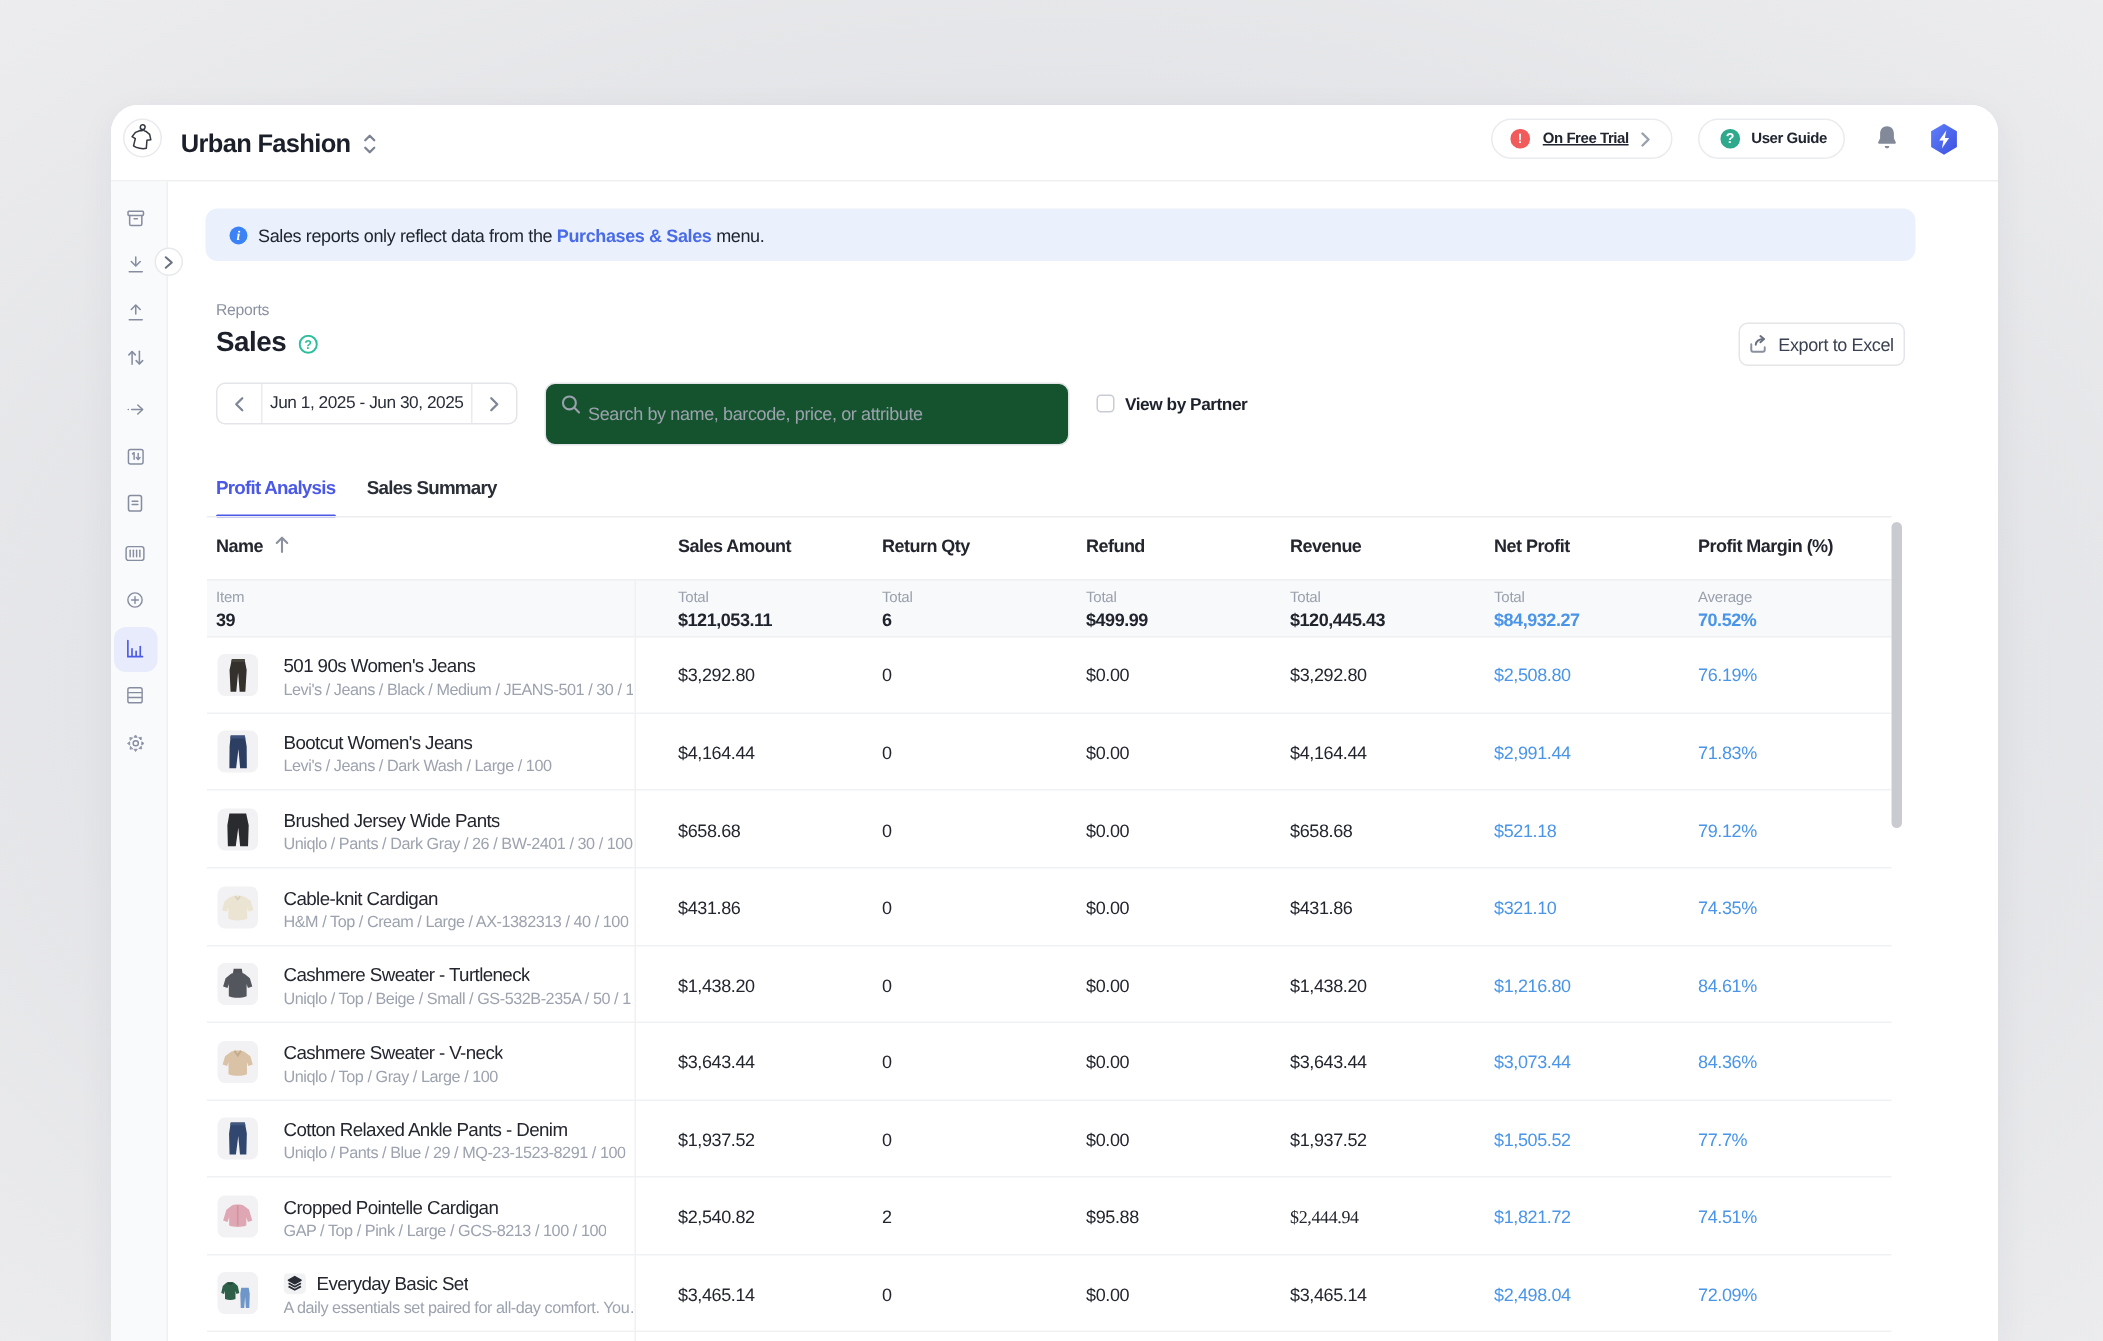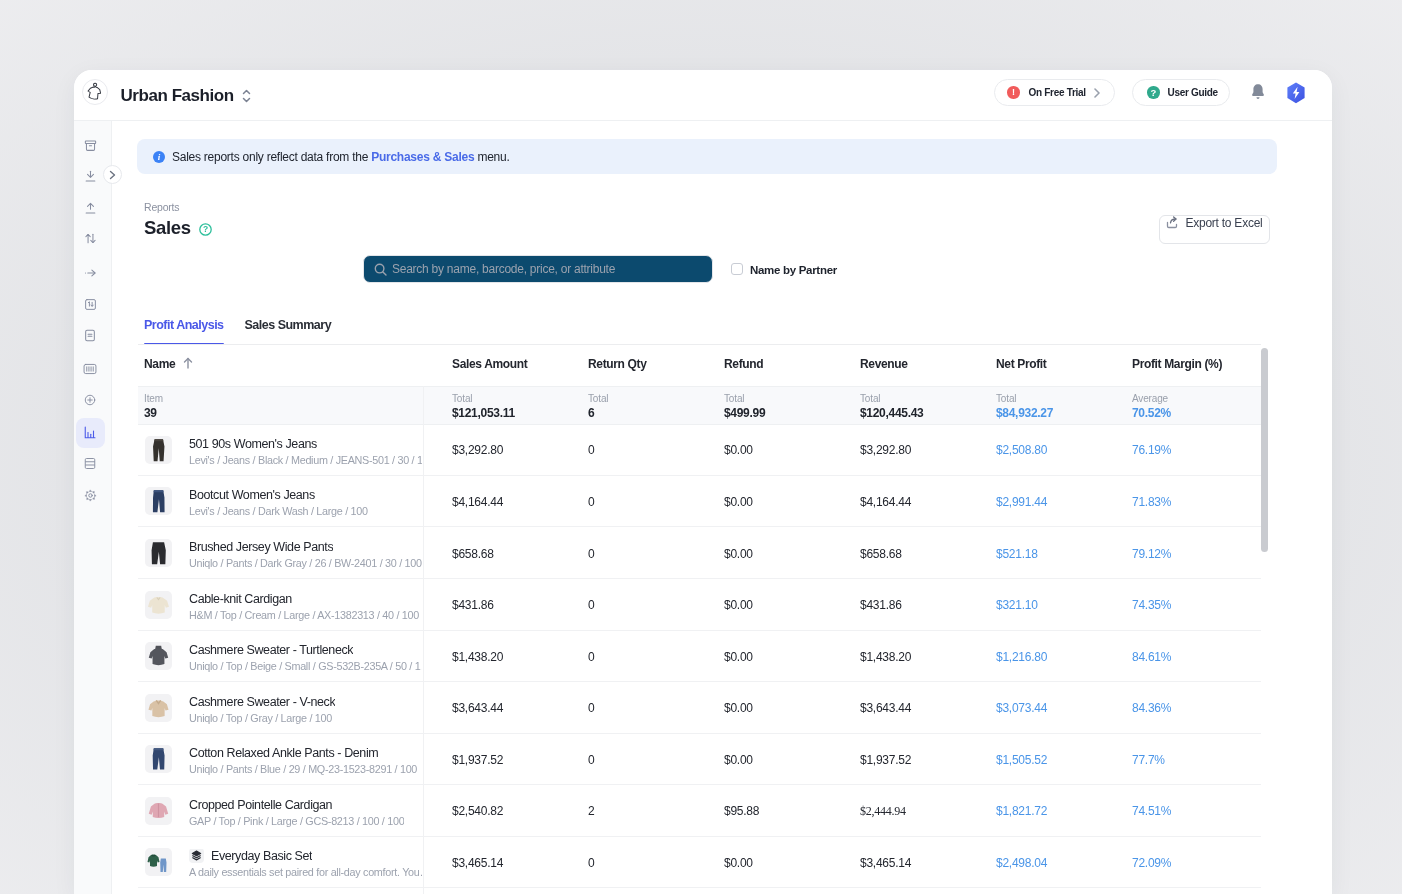--- a/index.html
+++ b/index.html
@@ -18,25 +18,25 @@
   .side { position:absolute; left:0; top:51px; width:38px; height:773px; background:#f9fafb; border-right:1px solid #eef0f2; }
   .expander { position:absolute; left:28.5px; top:95px; width:19px; height:19px; border-radius:50%; background:#fff; border:1px solid #e7e9ed; display:flex; align-items:center; justify-content:center; z-index:5; }
   .active-ind { position:absolute; left:2px; top:347.5px; width:28.5px; height:30px; background:#e8ebfb; border-radius:8px; }
   
   .banner { position:absolute; left:63px; top:69px; width:1140px; height:34.5px; background:#eaf1fc; border-radius:8px; }
   .banner .txt { position:absolute; left:35px; top:11px; font-size:12px; letter-spacing:-.25px; color:#20252f; }
   .binfo { position:absolute; left:16px; top:11.5px; width:12px; height:12px; border-radius:50%; background:#3b82f6; color:#fff; font-size:9px; font-weight:700; text-align:center; line-height:12.5px; font-family:"Liberation Serif",serif; font-style:italic; }
   .blue-link { color:#4a6be8; font-weight:700; }
   .crumb { position:absolute; left:70px; top:130.5px; font-size:10.5px; letter-spacing:-.2px; color:#8b91a0; }
   .h1 { position:absolute; left:70px; top:147px; font-size:18.5px; letter-spacing:-.3px; font-weight:700; color:#1c202a; }
-  .btn-export { position:absolute; left:1084.5px; top:145px; width:111px; height:29px; border:1px solid #e3e5e9; border-radius:6px; background:#fff; display:flex; align-items:flex-start; justify-content:center; gap:6px; font-size:12px; letter-spacing:-.25px; color:#3a4150; font-weight:400; }
+  .btn-export { position:absolute; left:1084.5px; top:145px; width:111px; height:29px; border:1px solid #e3e5e9; border-radius:6px; background:#fff; display:flex; align-items:center; justify-content:center; gap:6px; font-size:12px; letter-spacing:-.25px; color:#3a4150; font-weight:400; }
   .dategrp { position:absolute; left:70px; top:185px; width:201px; height:28px; border:1px solid #e3e5e9; border-radius:6px; background:#fff; display:flex; }
   .dategrp .nav { width:29px; display:flex; align-items:center; justify-content:center; color:#7e8594; font-size:13px; }
   .dategrp .mid { width:143px; border-left:1px solid #e9ebee; border-right:1px solid #e9ebee; display:flex; align-items:center; justify-content:center; font-size:11.5px; letter-spacing:-.3px; color:#2a2e38; white-space:nowrap; }
-  .search { position:absolute; left:289px; top:185px; width:350px; height:28px; border:1px solid #e3e5e9; border-radius:7px; background:#0c4a6e; display:flex; align-items:center; }
+  .search { position:absolute; left:289px; top:185px; width:350px; height:42px; border:1px solid #e3e5e9; border-radius:7px; background:#14532d; display:flex; align-items:center; }
   .search .ph { font-size:12px; letter-spacing:-.25px; color:#9ba2ae; margin-left:28px; }
   .chk { position:absolute; left:657px; top:193px; width:12px; height:12px; border:1.4px solid #c8ccd4; border-radius:3px; background:#fff; }
   .chklbl { position:absolute; left:676px; top:193.5px; font-size:11.5px; letter-spacing:-.3px; color:#1d222c; font-weight:700; }
   .tab1 { position:absolute; left:70px; top:247.5px; font-size:12.5px; letter-spacing:-.5px; font-weight:700; color:#4a58e8; }
   .tab2 { position:absolute; left:170.5px; top:247.5px; font-size:12.5px; letter-spacing:-.5px; font-weight:700; color:#2a2e36; }
   .tabline { position:absolute; left:70px; top:272.5px; width:80px; height:2.5px; background:#4a58e8; border-radius:2px; }
   .tbl-topline { position:absolute; left:64px; top:273.5px; width:1123px; height:1px; background:#ecedef; }
   
   .th { position:absolute; top:286.5px; font-size:12px; letter-spacing:-.35px; font-weight:700; color:#23262e; }
   .sumrow { position:absolute; left:64px; top:315.5px; width:1123px; height:39px; background:#f8f9fb; border-top:1px solid #eef0f2; border-bottom:1px solid #eef0f2; }
@@ -65,21 +65,21 @@
       </g>
     </svg>
   </div>
   <div class="brand">Urban Fashion</div>
   <svg class="abs" style="left:168px;top:16.5px;" width="9" height="18" viewBox="0 0 9 18" fill="none" stroke="#7b8292" stroke-width="1.5" stroke-linecap="round" stroke-linejoin="round">
     <path d="M1.5 6.5 L4.5 3.5 L7.5 6.5"></path>
       <path d="M1.5 11.5 L4.5 14.5 L7.5 11.5"></path>
   </svg>
   <div class="pill" style="left:920px;width:121px;">
     <span style="margin-left:12px;width:12.5px;height:12.5px;border-radius:50%;background:#f15b5b;color:#fff;font-size:9px;font-weight:700;text-align:center;line-height:13px;">!</span>
-    <span style="margin-left:9px;">On Free Trial</span>
+    <span style="margin-left:9px;text-decoration:underline;">On Free Trial</span>
     <svg style="margin-left:8px;" width="6" height="10" viewBox="0 0 6 10" fill="none" stroke="#9aa1ad" stroke-width="1.6" stroke-linecap="round" stroke-linejoin="round">
         <path d="M1 1 L5 5 L1 9"></path>
       </svg>
   </div>
   <div class="pill" style="left:1058px;width:98px;">
     <span style="margin-left:14px;width:12.5px;height:12.5px;border-radius:50%;background:#2fa98c;color:#fff;font-size:9.5px;font-weight:700;text-align:center;line-height:13px;">?</span>
     <span style="margin-left:8px;">User Guide</span>
   </div>
   <svg class="abs" style="left:1176px;top:13px;" width="16" height="17" viewBox="0 0 16 17" fill="#828a99">
     <path d="M8 1.2 C5.2 1.2 3.4 3.3 3.4 6.2 L3.4 9.2 L2.2 11.6 C1.9 12.3 2.3 12.9 3 12.9 L13 12.9 C13.7 12.9 14.1 12.3 13.8 11.6 L12.6 9.2 L12.6 6.2 C12.6 3.3 10.8 1.2 8 1.2 Z"></path>
@@ -181,28 +181,41 @@
     <text x="6.5" y="9.4" text-anchor="middle" font-size="8.5" font-weight="700" fill="#2dbf9b" font-family="Liberation Sans">?</text>
   </svg>
   <div class="btn-export">
     <svg width="14" height="13" viewBox="0 0 14 13" fill="none" stroke="#8a90a0" stroke-width="1.3" stroke-linecap="round" stroke-linejoin="round">
       <path d="M1.5 6.5 L1.5 10.2 C1.5 11 2 11.5 2.8 11.5 L9.2 11.5 C10 11.5 10.5 11 10.5 10.2 L10.5 8.5"></path>
       <path d="M4.5 6.8 C4.8 4.4 6.6 3 9.8 3" stroke="#6a7080"></path>
       <path d="M7.6 1 L10 3 L7.6 5.2" stroke="#6a7080"></path>
     </svg>
     <span>Export to Excel</span>
   </div>
+  <div class="dategrp">
+      <div class="nav">
+        <svg width="7" height="11" viewBox="0 0 7 11" fill="none" stroke="#7e8594" stroke-width="1.5" stroke-linecap="round" stroke-linejoin="round">
+          <path d="M5.5 1.5 L1.5 5.5 L5.5 9.5"></path>
+        </svg>
+      </div>
+      <div class="mid">Jun 1, 2025 - Jun 30, 2025</div>
+      <div class="nav">
+        <svg width="7" height="11" viewBox="0 0 7 11" fill="none" stroke="#7e8594" stroke-width="1.5" stroke-linecap="round" stroke-linejoin="round">
+          <path d="M1.5 1.5 L5.5 5.5 L1.5 9.5"></path>
+        </svg>
+      </div>
+    </div>
   <div class="search">
     <svg style="position:absolute;left:10px;top:7px;" width="13" height="13" viewBox="0 0 13 13" fill="none" stroke="#9aa1ad" stroke-width="1.4" stroke-linecap="round">
         <circle cx="5.6" cy="5.6" r="4.3"></circle>
         <path d="M8.9 8.9 L12 12"></path>
       </svg>
     <span class="ph">Search by name, barcode, price, or attribute</span>
   </div>
-  <div class="chk"></div><div class="chklbl">Name by Partner</div>
+  <div class="chk"></div><div class="chklbl">View by Partner</div>
   <div class="tab1">Profit Analysis</div>
   <div class="tab2">Sales Summary</div>
   <div class="tabline"></div>
   <div class="tbl-topline"></div>
   
   <div class="th" style="left:70px;">Name
     <svg style="margin-left:5px;vertical-align:-1px;" width="10" height="12" viewBox="0 0 10 12" fill="none" stroke="#8b91a0" stroke-width="1.4" stroke-linecap="round" stroke-linejoin="round">
         <path d="M5 11 L5 1.5"></path>
         <path d="M1.5 5 L5 1.5 L8.5 5"></path>
       </svg>

